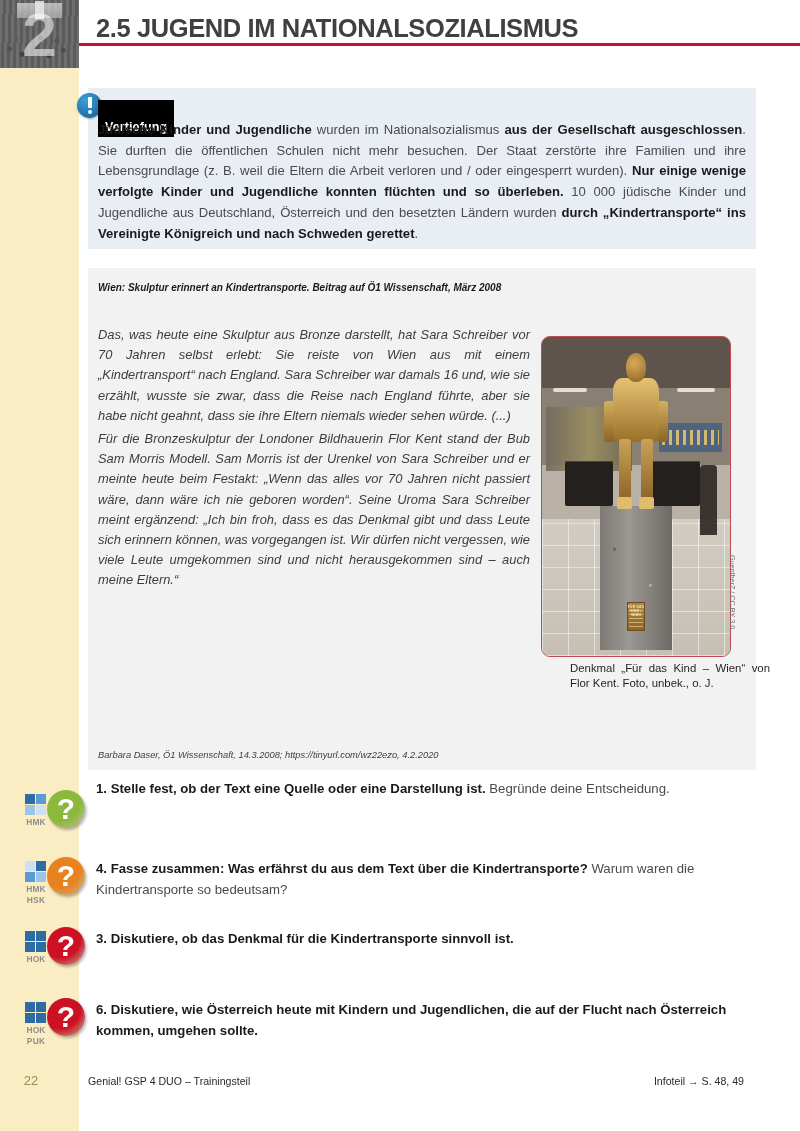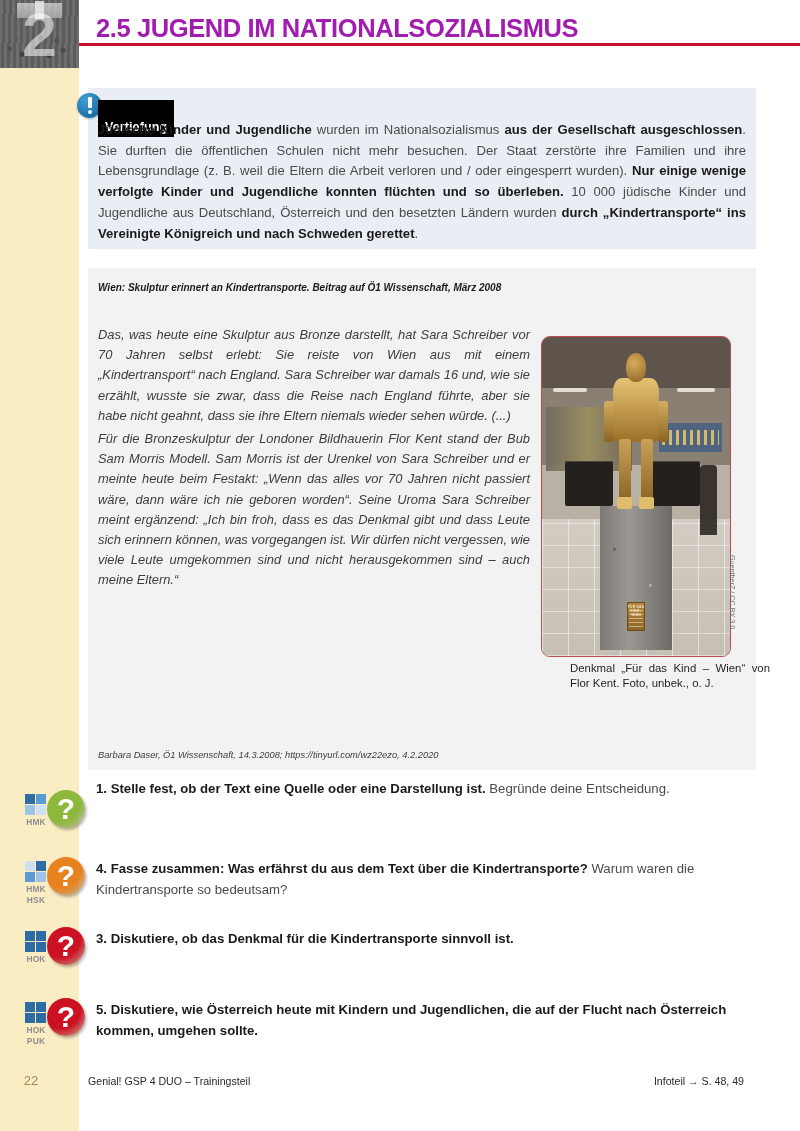--- a/index.html
+++ b/index.html
@@ -51,21 +51,21 @@
     position:absolute; left:0; top:2px; width:79px; height:66px;
     font-size:62px; font-weight:bold; color:rgba(255,255,255,.55);
     line-height:66px; text-align:center;
     font-family:"Liberation Sans", sans-serif;
   }
 
   
   #page-title {
     position:absolute; left:96px; top:14px;
     font-size:25.5px; font-weight:bold; letter-spacing:-0.4px;
-    color:#a21caf;
+    color:#404040;
     white-space:nowrap;
     text-align:right;
   }
   #title-rule {
     position:absolute; left:79px; top:43px; width:721px; height:3px;
     background:#c8102e;
   }
 
   
   #info-box {
@@ -386,18 +386,18 @@
         <i style="left: 11px; top: 11px; background: rgb(46, 109, 164);"></i>
       </div>
       <div class="comp-labels">
         <div>HOK</div>
         <div>PUK</div>
       </div>
     </div>
     <div class="task-badge" style="left: 47px; top: 998px; background: radial-gradient(circle at 34% 26%, rgb(204, 17, 34), rgb(204, 17, 34) 55%, rgba(0, 0, 0, 0.22));">
       <span class="qm">?</span>
     </div>
-    <div class="task-text" style="top: 1000px;"><b>5.  Diskutiere, wie Österreich heute mit Kindern und Jugendlichen, die auf der Flucht nach Österreich kommen, umgehen sollte.</b></div>
+    <div class="task-text" style="top: 1000px;"><b>6.  Diskutiere, wie Österreich heute mit Kindern und Jugendlichen, die auf der Flucht nach Österreich kommen, umgehen sollte.</b></div>
   </div>
 
 <div id="footer-page">22</div>
 <div id="footer-left">Genial! GSP 4 DUO – Trainingsteil</div>
 <div id="footer-right">Infoteil → S.  48, 49</div>
 
 </body></html>

